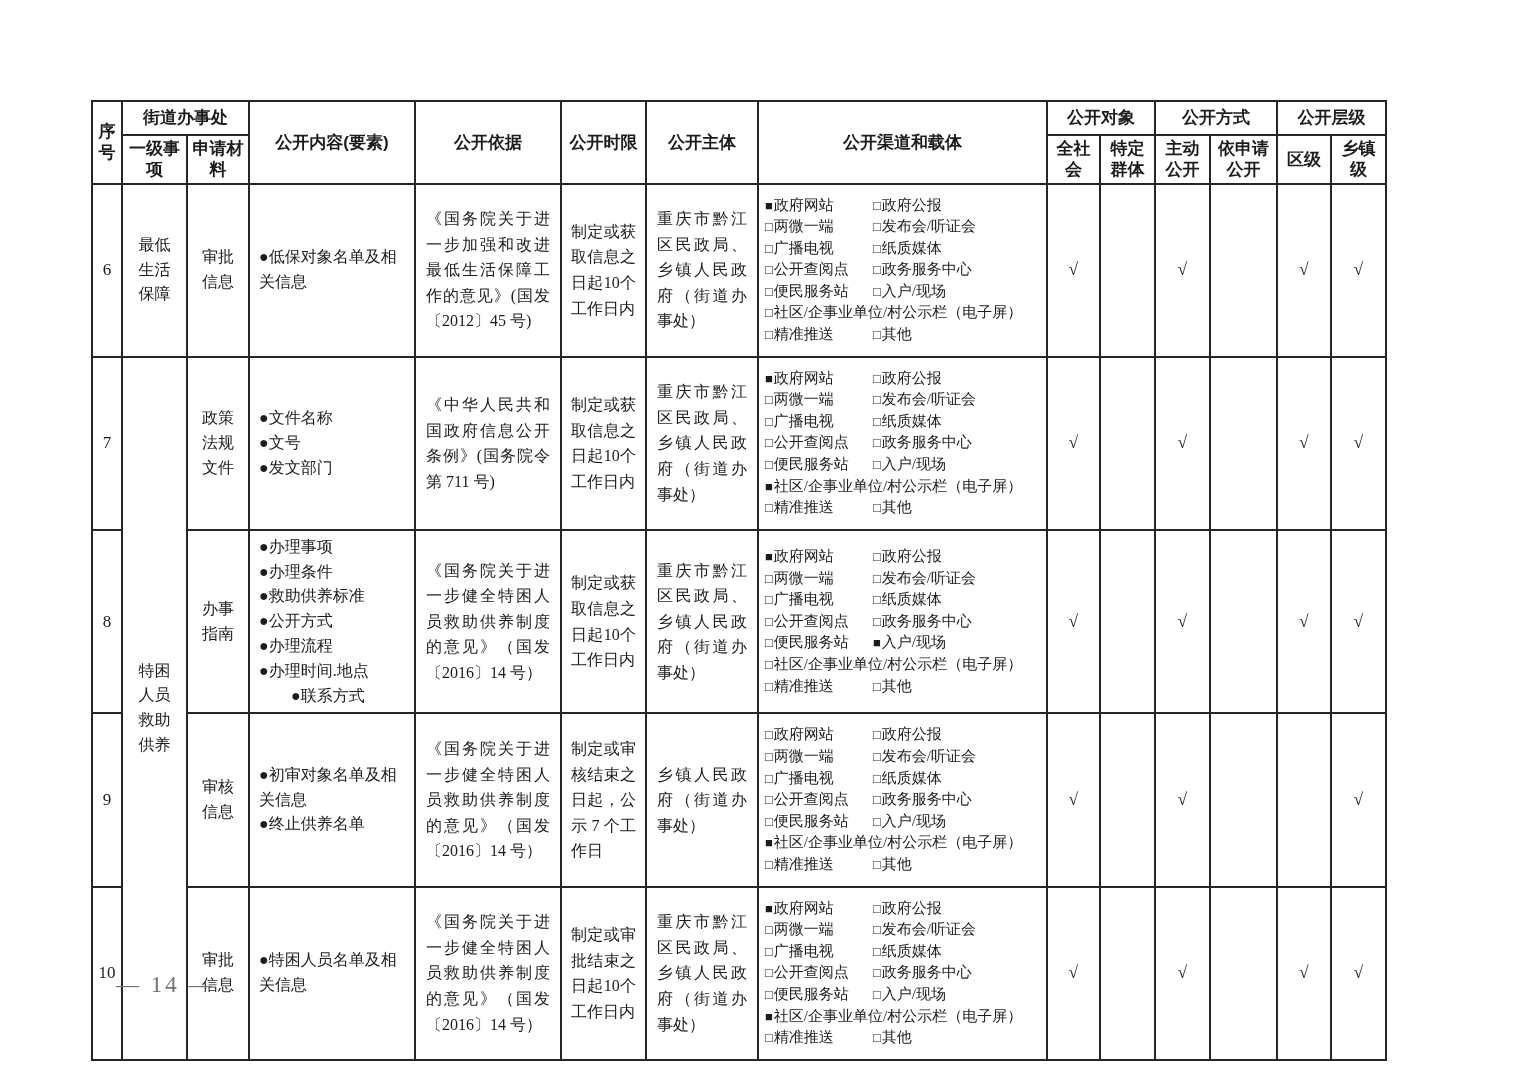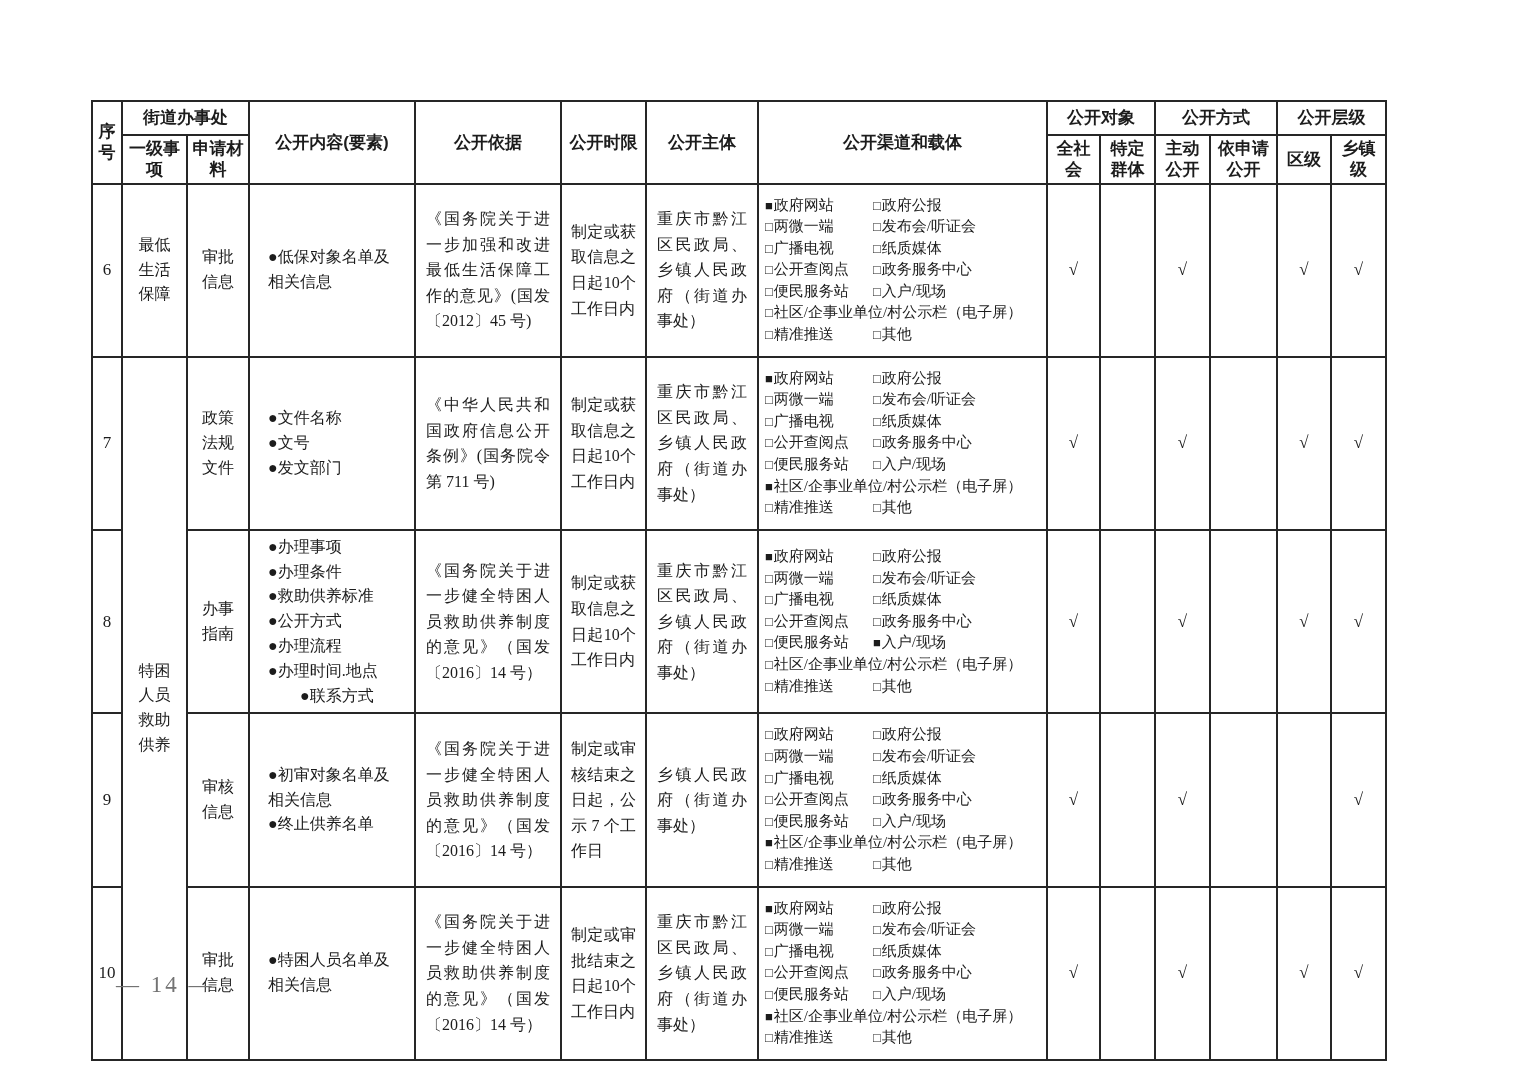--- a/index.html
+++ b/index.html
@@ -13,21 +13,21 @@
   }
   td,th{border:2px solid #262626;overflow:hidden;vertical-align:middle;}
   th{
     font-family:"Liberation Sans","DejaVu Sans",sans-serif;
     font-weight:bold;font-size:17px;line-height:1.25;padding:2px;text-align:center;
   }
   thead tr.h1{height:34px;}
   thead tr.h2{height:44px;}
   .seq-cell{text-align:center;font-size:17px;}
   .lvl-cell{text-align:center;font-size:16px;line-height:1.55;padding:2px 12px;}
-  .content-cell{padding:4px 18px;font-size:16px;line-height:1.55;text-align:left;}
+  .content-cell{padding:4px 9px;font-size:16px;line-height:1.55;text-align:left;}
   .just-cell{padding:4px 10px;font-size:16px;line-height:1.6;text-align:justify;text-align-last:left;}
   .time-cell{padding:20px 9px;font-size:16px;line-height:1.6;text-align:justify;text-align-last:left;}
   .ch-cell{padding:10px 6px;font-size:15px;line-height:1.44;text-align:left;}
   .ch-line{white-space:nowrap;}
   .ch-left{display:inline-block;width:108px;}
   .ch-box{margin-right:1px;font-size:13px;}
   .mark-cell{text-align:center;font-size:17px;}
   .footer{
     position:absolute;left:116px;top:972px;font-size:23px;letter-spacing:3px;color:#737373;
   }

